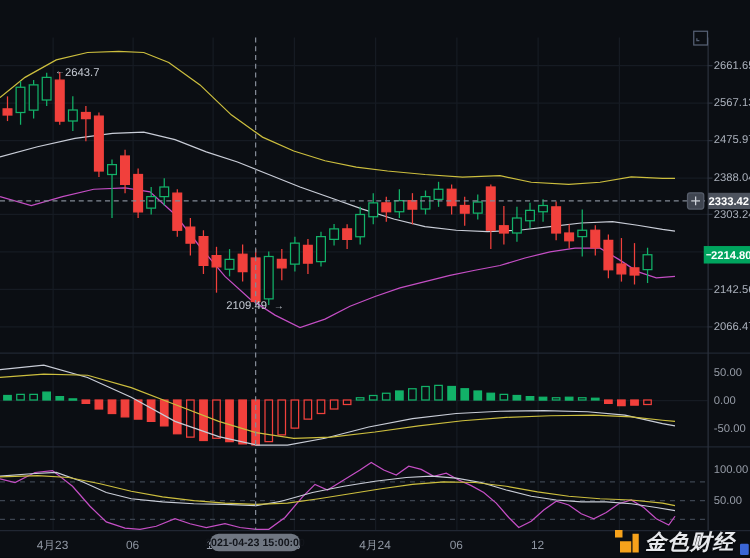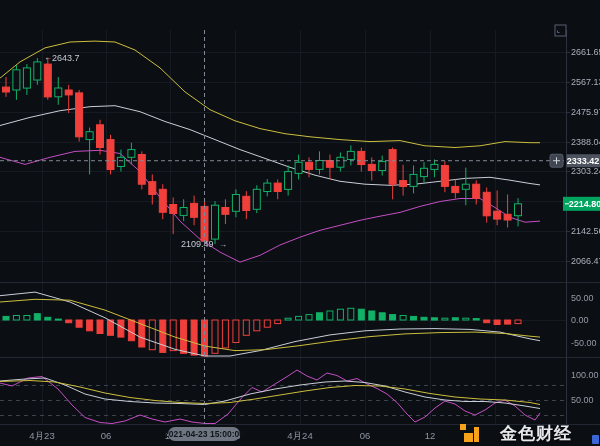--- a/index.html
+++ b/index.html
@@ -12,21 +12,21 @@
   .tab{font-size:11px;color:#868c98;cursor:pointer;white-space:nowrap;}
   .tab.active{color:#2f83d9;}
   .tb-right{margin-left:auto;display:flex;align-items:center;gap:9px;}
   .countdown{font-size:10px;color:#8b919e;}
   .tb-icon{width:14px;height:14px;display:inline-flex;align-items:center;justify-content:center;cursor:pointer;}
   .win-btn{display:flex;align-items:center;gap:5px;background:#141923;border:1px solid #3a4150;
            border-radius:2px;color:#aeb4c0;font-size:11px;padding:2px 7px;cursor:pointer;}
   .caret{width:0;height:0;border-left:3.5px solid transparent;border-right:3.5px solid transparent;
          border-top:4px solid #8b919e;display:inline-block;}
   .pane-max{position:absolute;left:552px;top:22px;width:16px;height:16px;cursor:pointer;}
-  .logo{position:absolute;right:1px;bottom:1px;display:flex;align-items:center;gap:20px;z-index:5;}
+  .logo{position:absolute;right:1px;bottom:1px;display:flex;align-items:center;gap:4px;z-index:5;font-style:italic;}
   .logo-text{font-size:17px;font-weight:bold;color:#e6e8ec;letter-spacing:1px;text-shadow:0 1px 2px #000;}
   .logo-chip{width:7px;height:9px;background:#3b66d6;border-radius:1px;align-self:flex-end;margin-bottom:1px;}
   #chart{position:absolute;left:0;top:0;}
   #chart text{font-family:"Liberation Sans",sans-serif;}
 </style>
 </head>
 <body>
 
 <div id="app">
 

